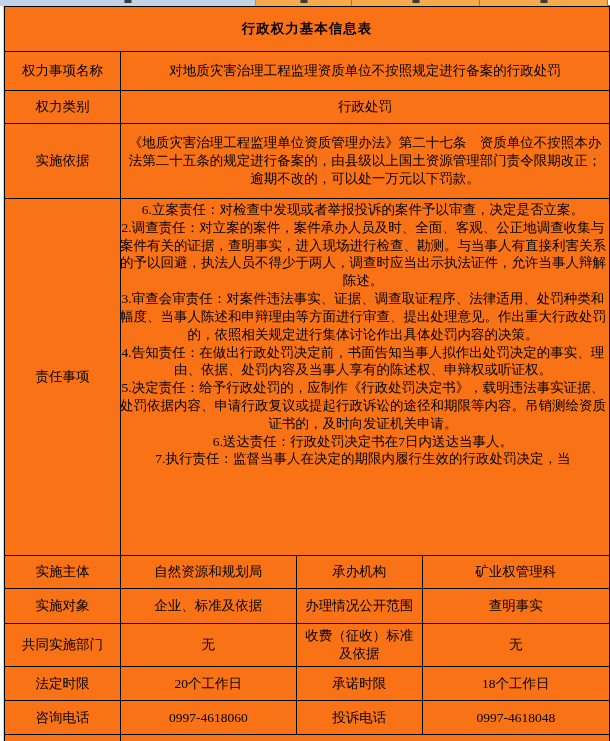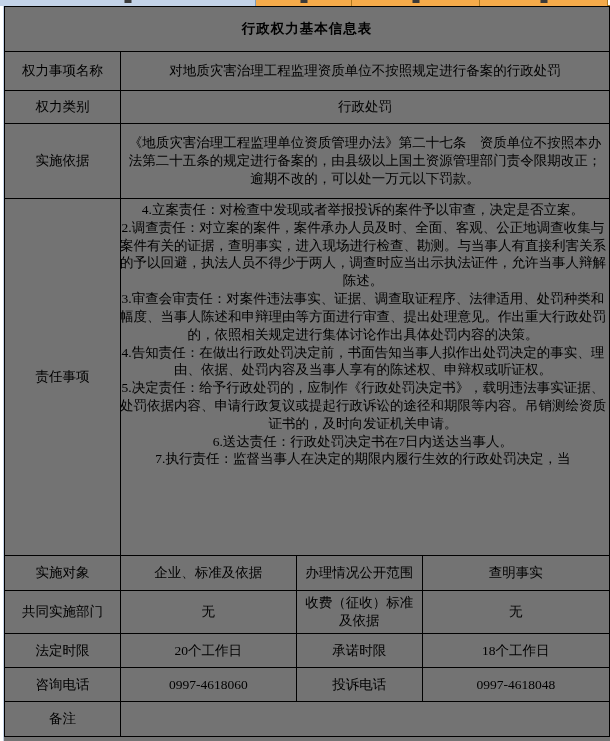--- a/index.html
+++ b/index.html
@@ -54,21 +54,21 @@
   .gutter {
     width: 4px;
     flex: 0 0 4px;
     box-sizing: border-box;
     border-right: 1px solid #c3d3e8;
     background: #ffffff;
   }
   .sheet-area {
     flex: 1 1 auto;
     box-sizing: border-box;
-    background: #737373;
+    background: #f97316;
     font-family: Liberation Serif, serif;
   }
 
   table.form {
     width: 100%;
     border-collapse: collapse;
     table-layout: fixed;
   }
   table.form td {
     border: 1px solid #000000;
@@ -171,31 +171,37 @@
 
       <tr>
         <td class="label" style="height:70px">实施依据</td>
         <td class="body-text" colspan="3">《地质灾害治理工程监理单位资质管理办法》第二十七条　资质单位不按照本办法第二十五条的规定进行备案的，由县级以上国土资源管理部门责令限期改正；逾期不改的，可以处一万元以下罚款。</td>
       </tr>
 
       <tr>
         <td class="label">责任事项</td>
         <td class="duty-cell" colspan="3">
           <div class="duty-clip" id="duty-clip">
-                <p>4.立案责任：对检查中发现或者举报投诉的案件予以审查，决定是否立案。</p>
+                <p>6.立案责任：对检查中发现或者举报投诉的案件予以审查，决定是否立案。</p>
                 <p>2.调查责任：对立案的案件，案件承办人员及时、全面、客观、公正地调查收集与案件有关的证据，查明事实，进入现场进行检查、勘测。与当事人有直接利害关系的予以回避，执法人员不得少于两人，调查时应当出示执法证件，允许当事人辩解陈述。</p>
                 <p>3.审查会审责任：对案件违法事实、证据、调查取证程序、法律适用、处罚种类和幅度、当事人陈述和申辩理由等方面进行审查、提出处理意见。作出重大行政处罚的，依照相关规定进行集体讨论作出具体处罚内容的决策。</p>
                 <p>4.告知责任：在做出行政处罚决定前，书面告知当事人拟作出处罚决定的事实、理由、依据、处罚内容及当事人享有的陈述权、申辩权或听证权。</p>
                 <p>5.决定责任：给予行政处罚的，应制作《行政处罚决定书》，载明违法事实证据、处罚依据内容、申请行政复议或提起行政诉讼的途径和期限等内容。吊销测绘资质证书的，及时向发证机关申请。</p>
                 <p>6.送达责任：行政处罚决定书在7日内送达当事人。</p>
                 <p>7.执行责任：监督当事人在决定的期限内履行生效的行政处罚决定，当</p>
               </div>
         </td>
       </tr>
 
+      <tr>
+        <td class="label" style="height:28px">实施主体</td>
+        <td>自然资源和规划局</td>
+        <td class="label">承办机构</td>
+        <td>矿业权管理科</td>
+      </tr>
 
       <tr>
         <td class="label" style="height:30px">实施对象</td>
         <td>企业、标准及依据</td>
         <td class="label">办理情况公开范围</td>
         <td>查明事实</td>
       </tr>
 
       <tr>
         <td class="label" style="height:38px">共同实施部门</td>

